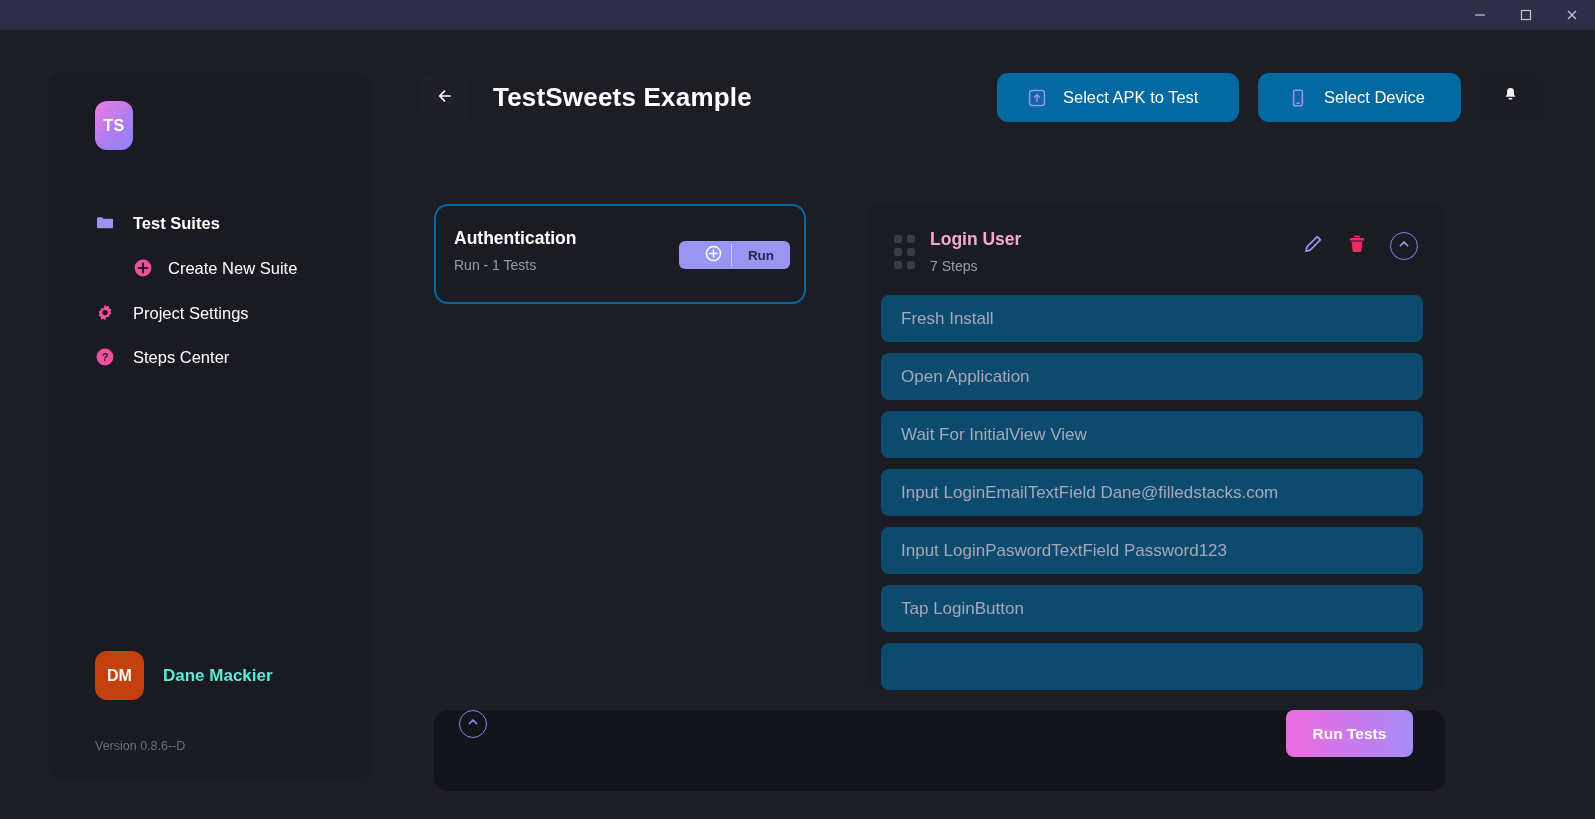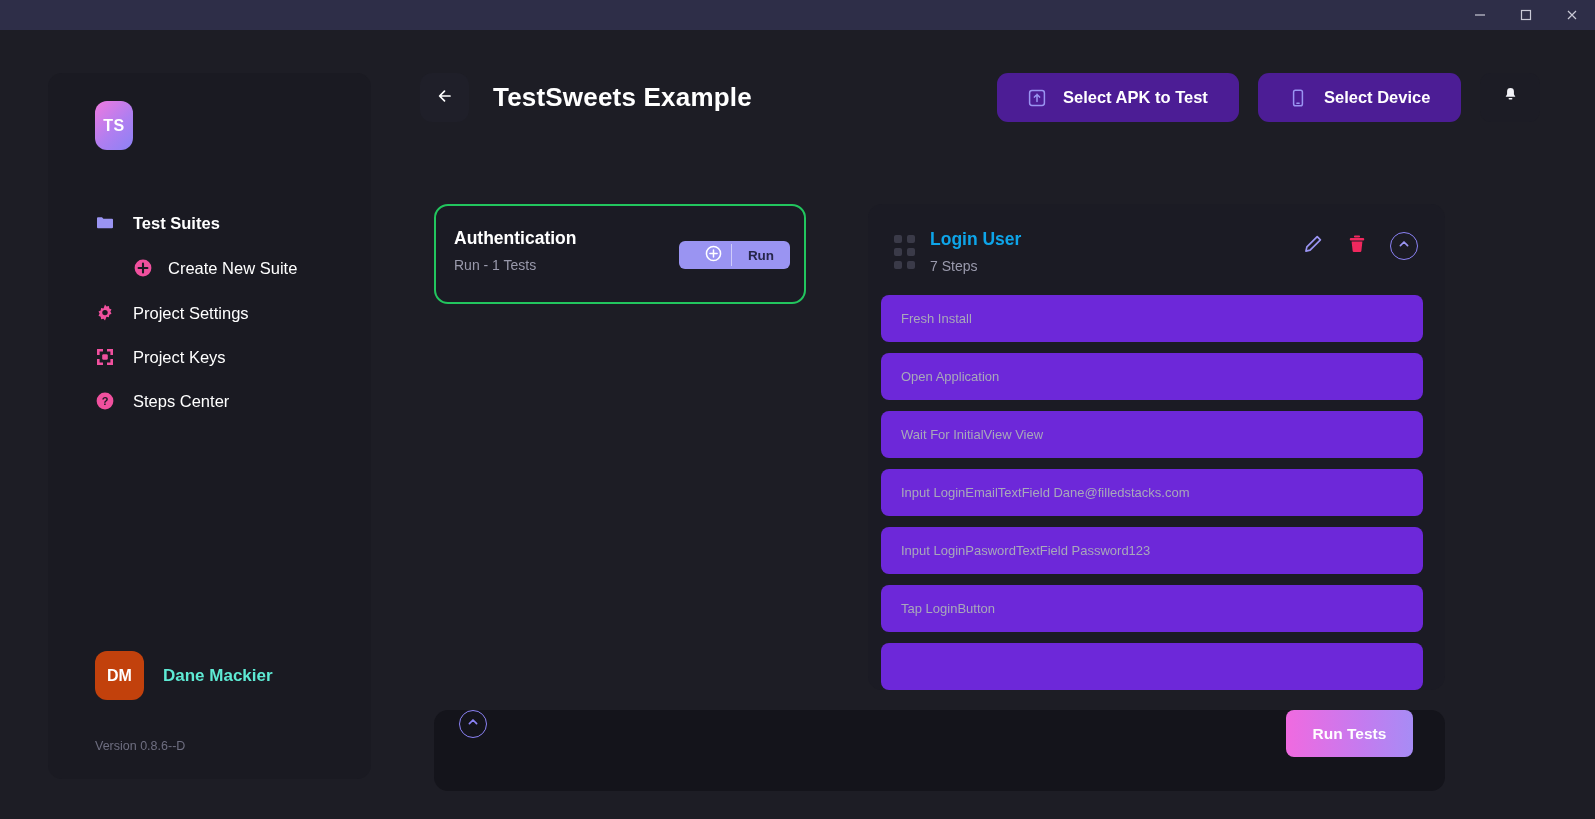--- a/index.html
+++ b/index.html
@@ -80,40 +80,40 @@
     width: 49px; height: 49px; border-radius: 12px;
     background: #1f1f29;
     display: flex; align-items: center; justify-content: center;
   }
   .page-title {
     margin-left: 24px; color: #ffffff;
     font-size: 26px; font-weight: bold; letter-spacing: .2px;
   }
   .topbar-actions { margin-left: auto; display: flex; align-items: center; gap: 19px; }
   .pill-btn {
-    height: 49px; border-radius: 11px; background: #4c1d95;
+    height: 49px; border-radius: 11px; background: #0369a1;
     display: flex; align-items: center; gap: 16px;
     padding: 0 30px;
-    color: #ffffff; font-size: 16.5px; font-weight: bold;
+    color: #ffffff; font-size: 16.5px; font-weight: normal;
   }
   .pill-btn.apk { width: 242px; }
   .pill-btn.device { width: 203px; }
   .icon-btn {
     width: 60px; height: 49px; border-radius: 11px; background: #1c1c25;
     display: flex; align-items: center; justify-content: center;
   }
 
   
   .content { display: flex; gap: 30px; padding: 82px 0 0 14px; }
 
   .suite-col { width: 404px; }
   .suite-card {
     width: 372px; height: 100px;
     background: #1b1b24;
-    border: 2px solid #22c55e;
+    border: 2px solid #0369a1;
     border-radius: 14px;
     padding: 22px 14px 0 18px;
     display: flex; align-items: flex-start;
   }
   .suite-texts { flex: 1; }
   .suite-name { color: #ffffff; font-size: 17.5px; font-weight: bold; }
   .suite-sub { color: #9a9aac; font-size: 14px; margin-top: 8px; }
   .run-group {
     display: flex; align-items: stretch;
     height: 28px; border-radius: 6px; overflow: hidden;
@@ -130,35 +130,35 @@
     width: 577px; height: 486px;
     background: #1b1b24;
     border-radius: 14px;
     padding: 17px 22px 0 13px;
     overflow: hidden;
   }
   .test-head { display: flex; align-items: flex-start; padding: 8px 0 0 0; }
   .drag-dots { width: 22px; margin: 6px 14px 0 13px; display: grid; grid-template-columns: 8px 8px; gap: 5px; }
   .dot { width: 8px; height: 8px; border-radius: 2px; background: #3a3a48; }
   .test-titles { flex: 1; }
-  .test-name { color: #0ea5e9; font-size: 17.5px; font-weight: bold; }
+  .test-name { color: #f9a8d4; font-size: 17.5px; font-weight: bold; }
   .test-sub { color: #9a9aac; font-size: 14px; margin-top: 8px; }
   .test-actions { display: flex; align-items: center; gap: 22px; margin-top: 3px; padding-right: 5px; }
   .circ-btn {
     width: 28px; height: 28px; border-radius: 50%;
     border: 1.6px solid #8b82f5;
     display: flex; align-items: center; justify-content: center;
   }
 
   .steps { margin-top: 21px; display: flex; flex-direction: column; gap: 11px; }
   .step {
-    height: 47px; background: #6d28d9; border-radius: 8px;
+    height: 47px; background: #0c4a6e; border-radius: 8px;
     display: flex; align-items: center;
     padding-left: 20px;
-    color: #a8a8ba; font-size: 13px;
+    color: #a8a8ba; font-size: 17px;
     flex: 0 0 47px;
   }
 
   
   .bottombar {
     position: absolute; left: 14px; bottom: 28px;
     width: 1011px; height: 81px;
     background: #14141b; border-radius: 14px;
     display: flex; align-items: flex-start;
     padding: 0 32px 0 25px;
@@ -231,29 +231,20 @@
         <div class="nav-item">
           <span class="ico">
             <svg width="20" height="20" viewBox="0 0 20 20">
               <path d="M10 1.6l1.5 1.9 2.4-.5.4 2.4 2.2 1-1.1 2.2 1.1 2.2-2.2 1-.4 2.4-2.4-.5L10 17.6l-1.5-1.9-2.4.5-.4-2.4-2.2-1 1.1-2.2L3.5 8.4l2.2-1 .4-2.4 2.4.5z" fill="#f0509e"></path>
               <circle cx="10" cy="9.6" r="2.7" fill="#1a1a22"></circle>
             </svg>
           </span>
           <span class="nav-label">Project Settings</span>
         </div>
 
-        <div class="nav-item">
-          <span class="ico">
-            <svg width="20" height="20" viewBox="0 0 20 20" fill="#f0509e">
-              <path d="M2 2h6v2.6H4.6V8H2zM12 2h6v6h-2.6V4.6H12zM2 12h2.6v3.4H8V18H2zM15.4 12H18v6h-6v-2.6h3.4z"></path>
-              <rect x="7.2" y="7.2" width="5.6" height="5.6" rx="1.4"></rect>
-            </svg>
-          </span>
-          <span class="nav-label">Project Keys</span>
-        </div>
 
         <div class="nav-item">
           <span class="ico">
             <svg width="20" height="20" viewBox="0 0 20 20">
               <circle cx="10" cy="10" r="8.4" fill="#f0509e"></circle>
               <text x="10" y="14.4" font-family="Liberation Sans, sans-serif" font-size="11" font-weight="bold" fill="#1a1a22" text-anchor="middle">?</text>
             </svg>
           </span>
           <span class="nav-label">Steps Center</span>
         </div>

